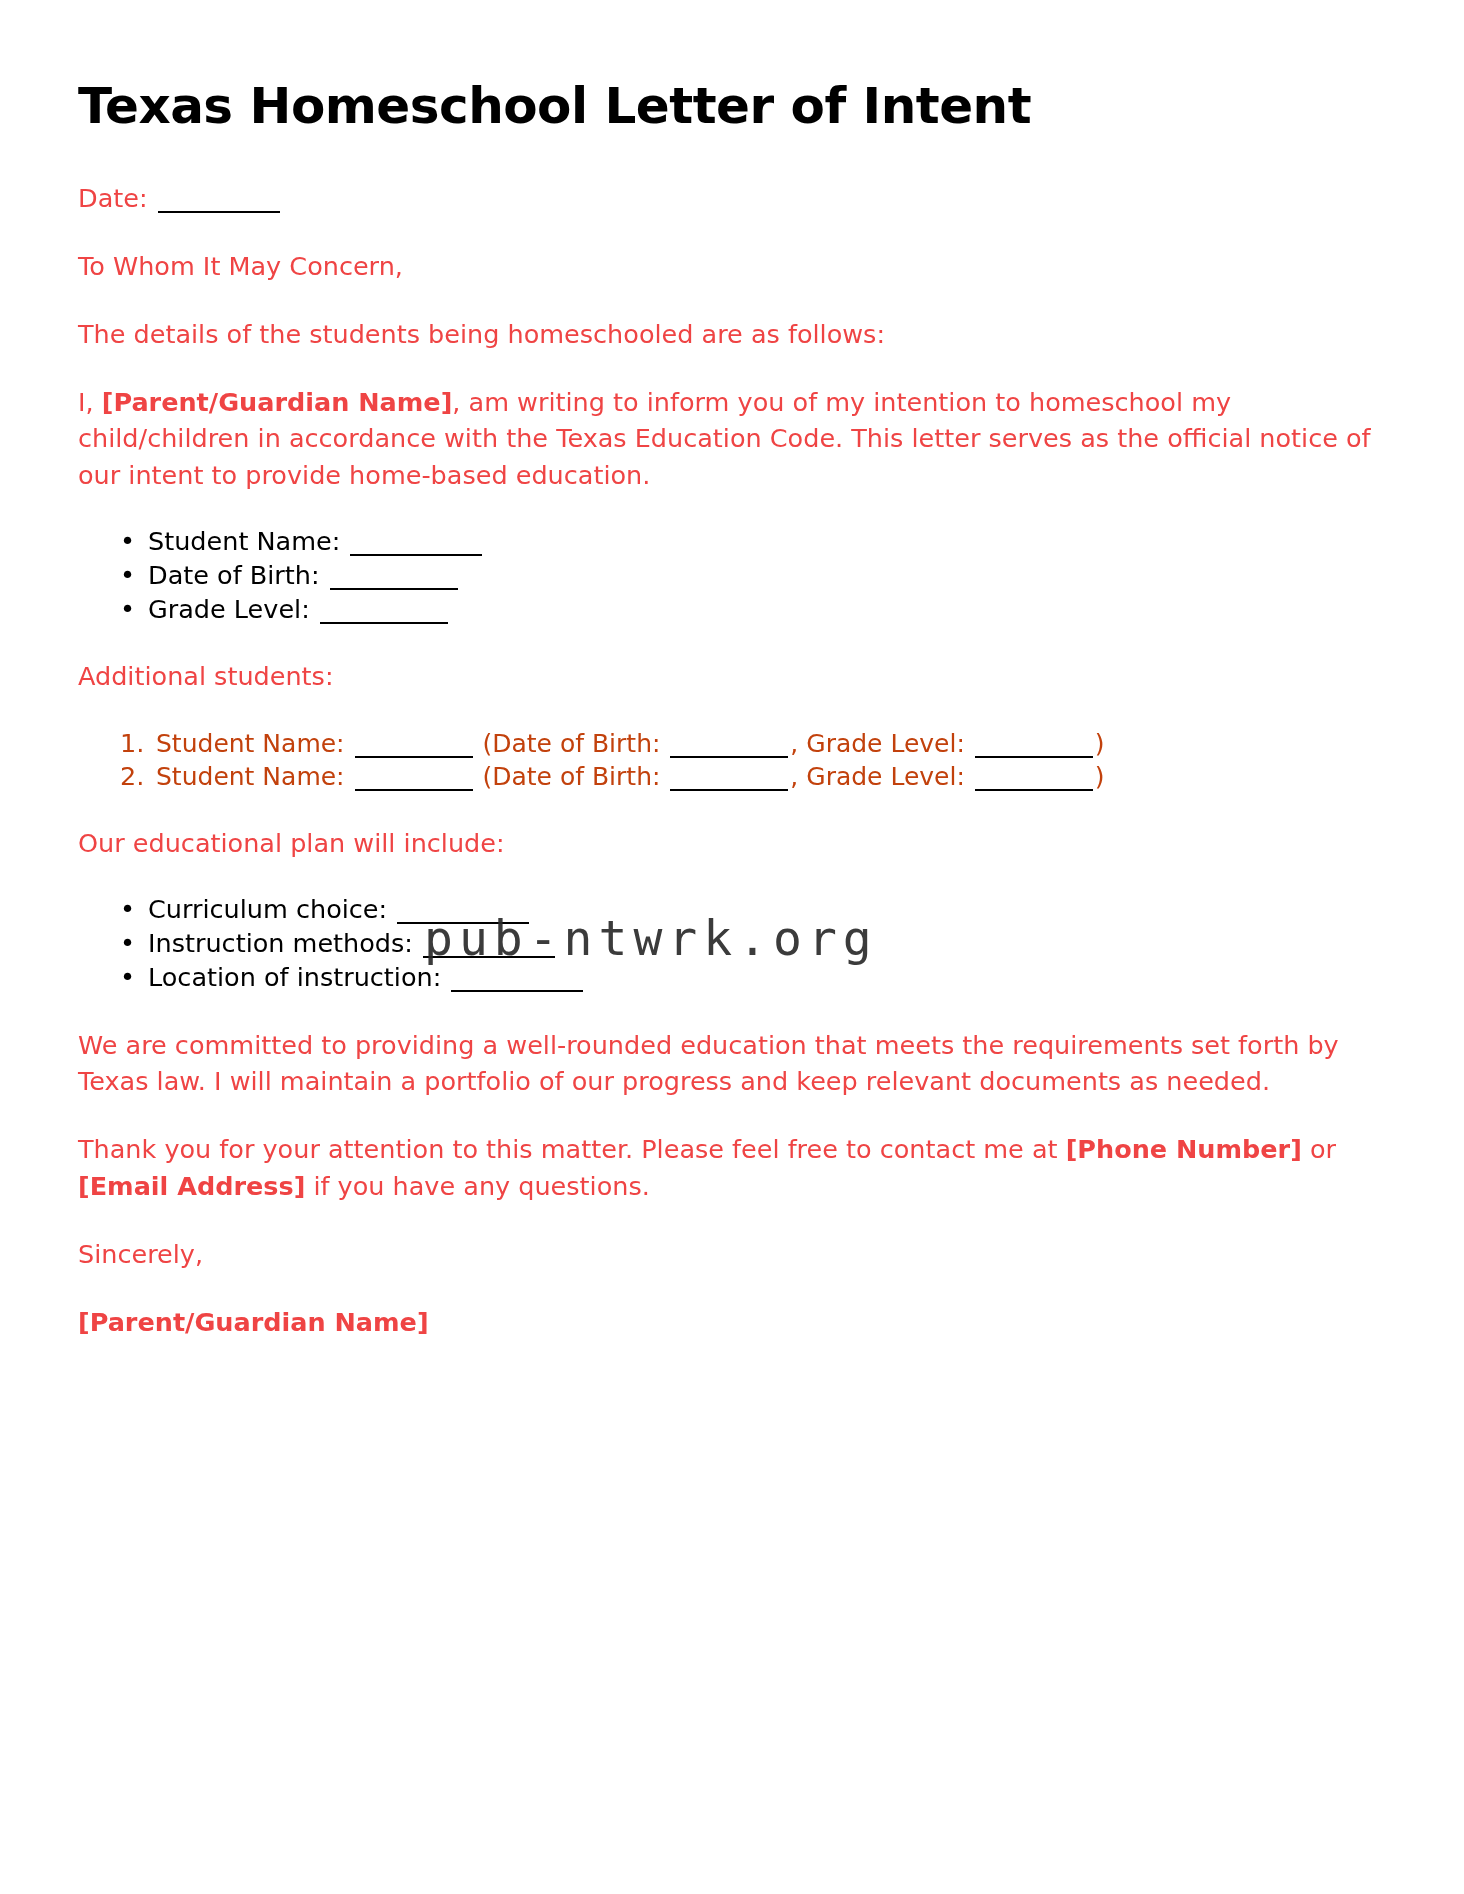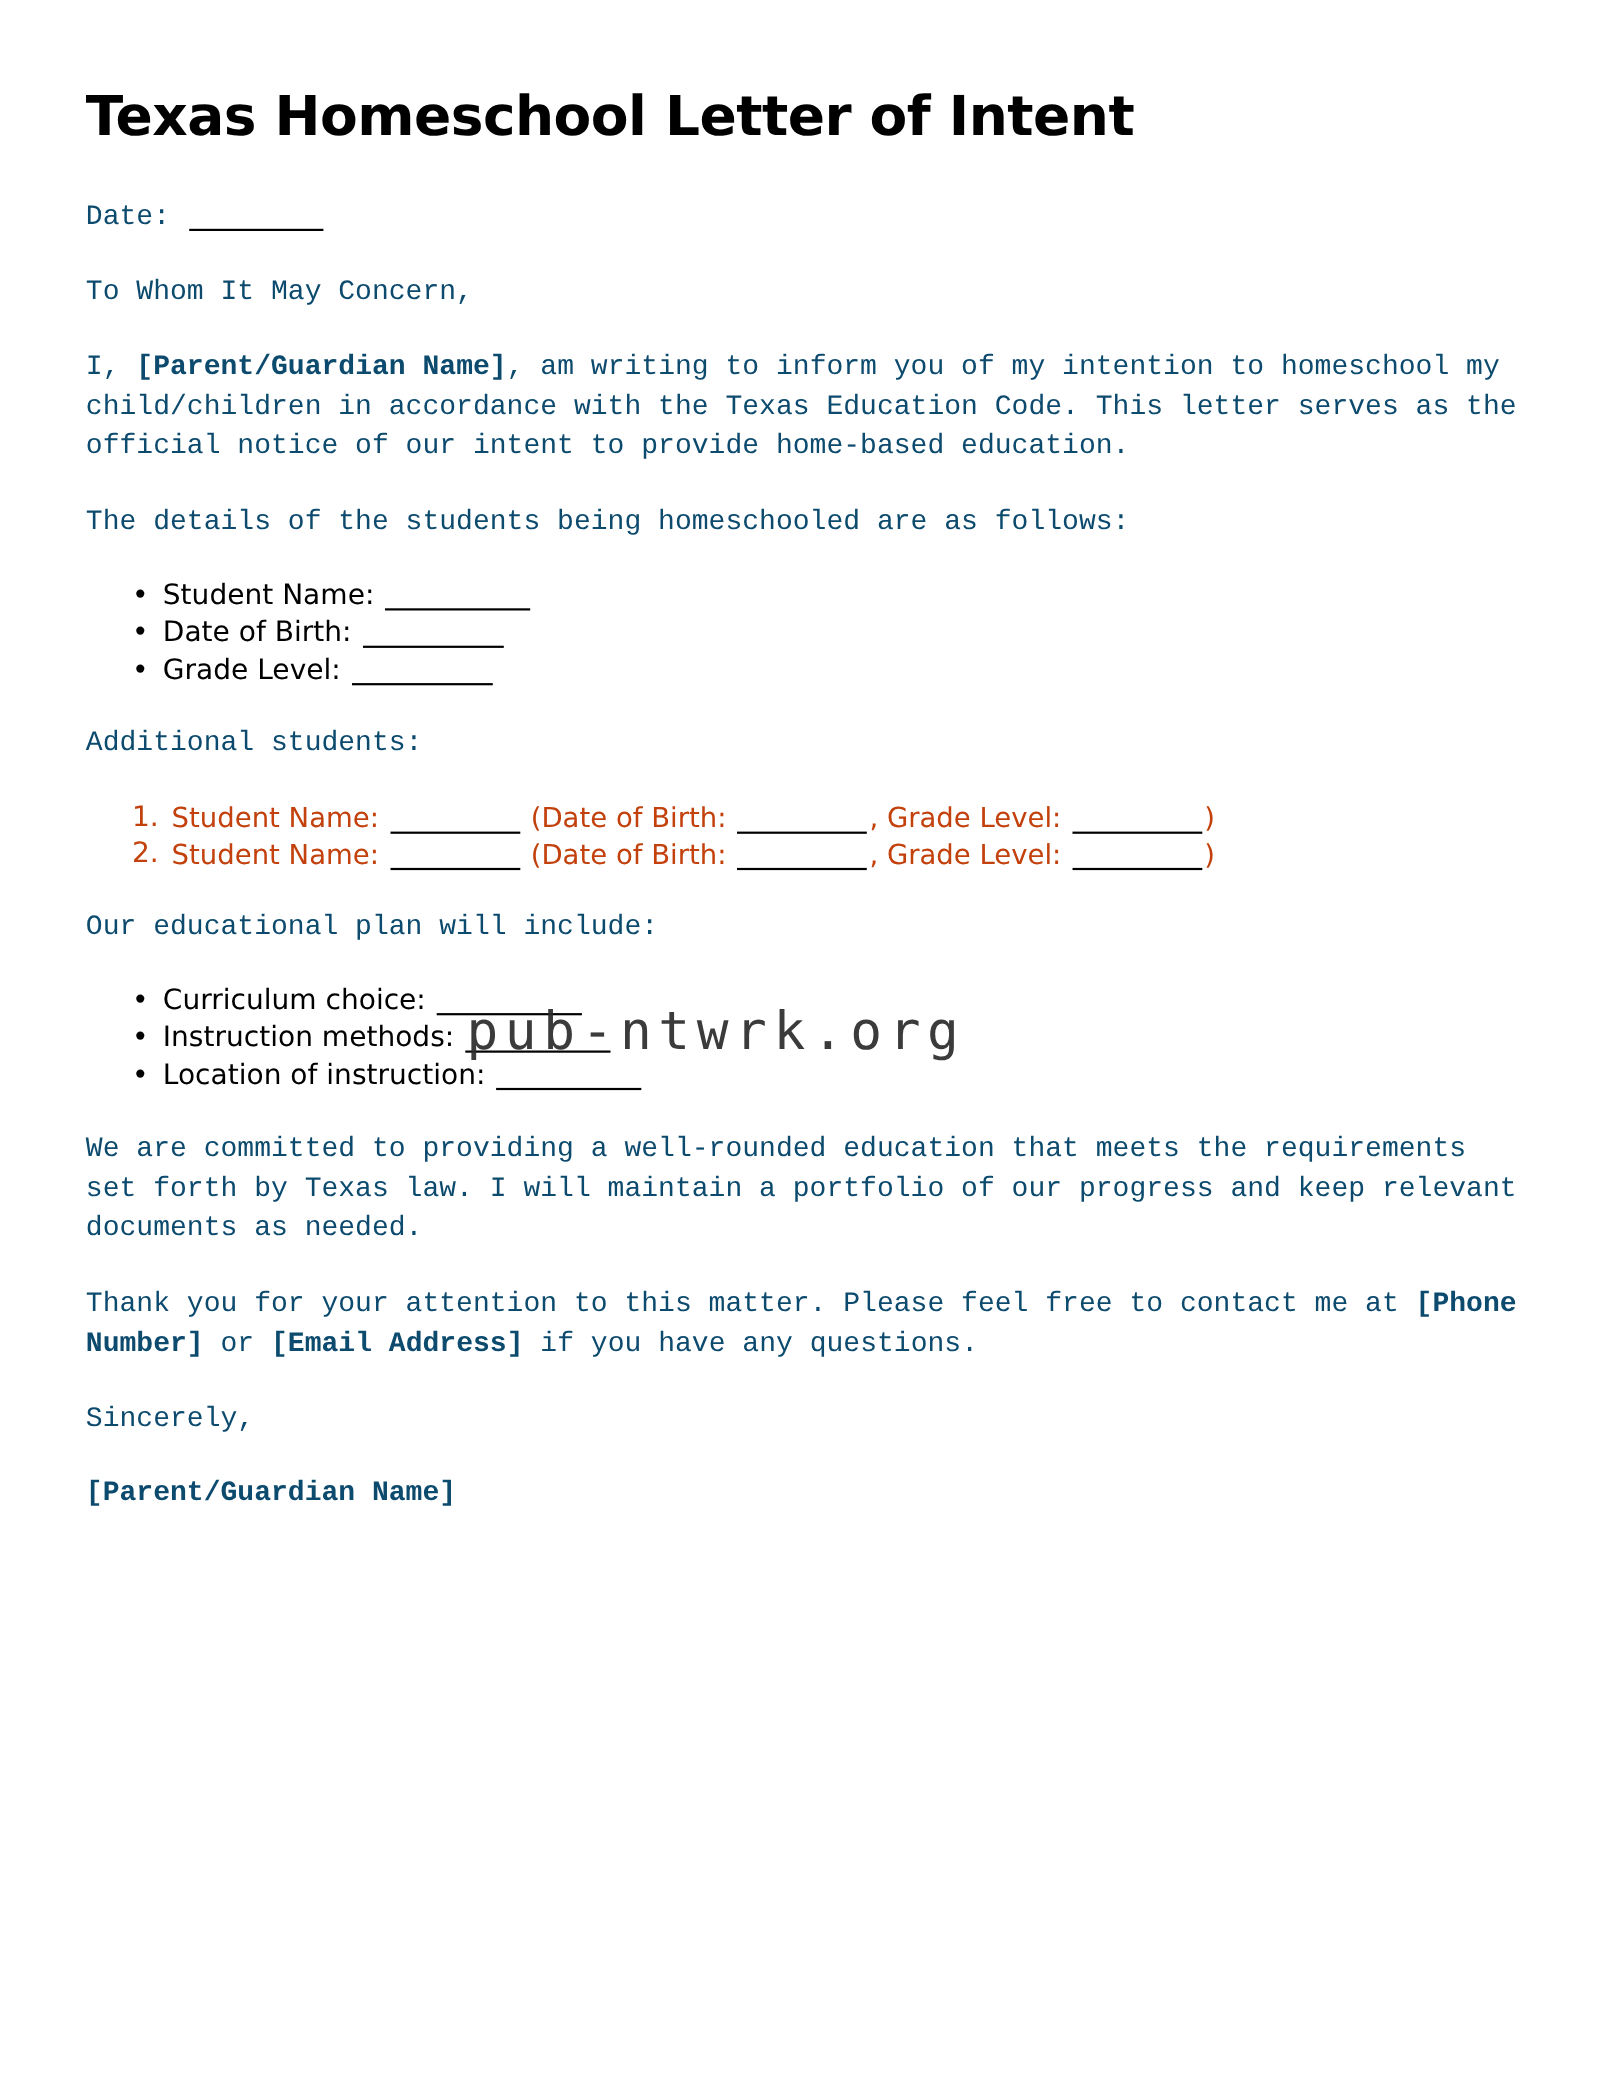--- a/index.html
+++ b/index.html
@@ -36,23 +36,22 @@
     letter-spacing: -0.5px;
     margin: 0 0 44px 0;
     padding: 0;
     color: #000000;
   }
   p.para {
     font-size: 25.5px;
     line-height: 1.42;
     margin: 0 0 32px 0;
     padding: 0;
-    color: #0c4a6e;
+    color: #ef4444;
     font-weight: normal;
-    font-family: Liberation Mono, monospace;
   }
   strong.b {
     font-weight: bold;
   }
   ul.bullets {
     list-style: none;
     margin: 0 0 32px 0;
     padding: 0 0 0 42px;
   }
   ul.bullets > li {
@@ -132,23 +131,23 @@
 <div class="page">
 
   <div class="doc">
 
     <h1 class="doc-title">Texas Homeschool Letter of Intent</h1>
 
     <p class="para"><span>Date:</span> <span class="blank w-date"></span></p>
 
     <p class="para">To Whom It May Concern,</p>
 
+    <p class="para">The details of the students being homeschooled are as follows:</p>
+
     <p class="para"><span>I, </span><strong class="b">[Parent/Guardian Name]</strong><span>, am writing to inform you of my intention to homeschool my child/children in accordance with the Texas Education Code. This letter serves as the official notice of our intent to provide home-based education.</span></p>
-
-    <p class="para">The details of the students being homeschooled are as follows:</p>
 
     <ul class="bullets">
       <li><span>Student Name:</span> <span class="blank w-std"></span></li>
       <li><span>Date of Birth:</span> <span class="blank w-dob"></span></li>
       <li><span>Grade Level:</span> <span class="blank w-grade"></span></li>
     </ul>
 
     <p class="para">Additional students:</p>
 
     <ol class="numbers">

